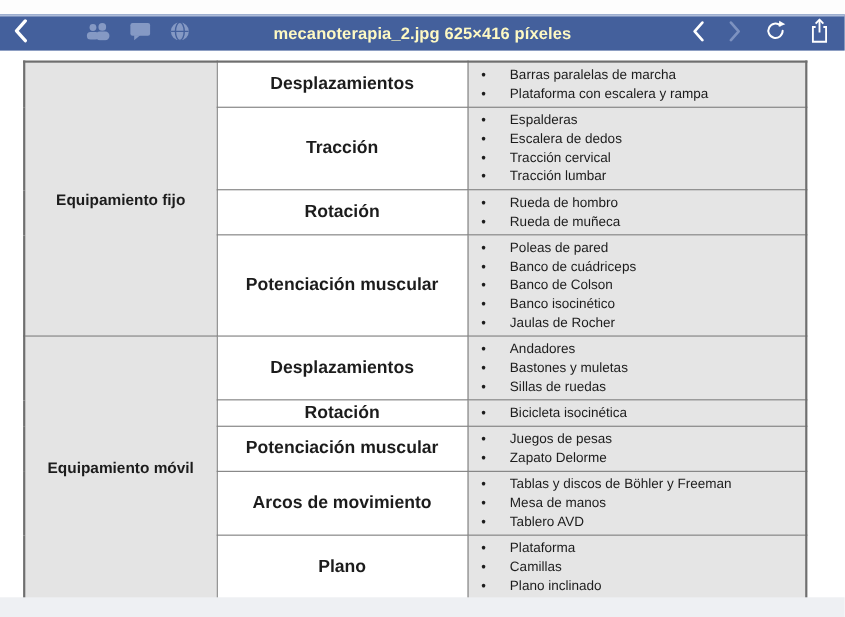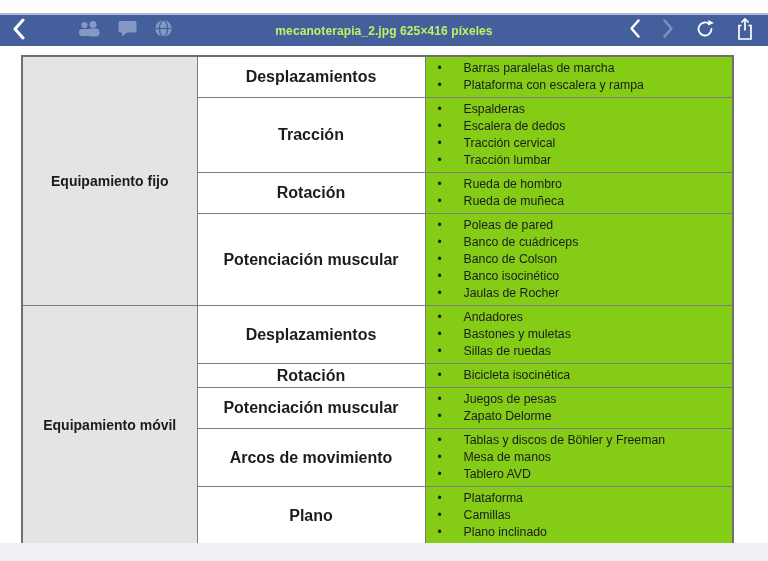--- a/index.html
+++ b/index.html
@@ -23,21 +23,21 @@
     padding:0 12px;
     box-sizing:border-box;
   }
   .nav-left { display:flex; align-items:center; }
   .nav-back-btn { display:flex; align-items:center; cursor:pointer; }
   .nav-faded-group { display:flex; align-items:center; gap:17px; margin-left:52px; }
   .nav-btn { display:flex; align-items:center; justify-content:center; cursor:pointer; }
   .nav-title {
     position:absolute; left:50%; top:50%;
     transform:translate(-50%,-50%);
-    color:#bef264; font-weight:bold; font-size:12px;
+    color:#fef9c3; font-weight:bold; font-size:15px;
     white-space:nowrap; letter-spacing:0.1px;
   }
   .nav-right { margin-left:auto; display:flex; align-items:center; gap:21px; padding-right:2px; }
 
   
   .image-content { padding:9px 0 0 21px; }
 
   table.equip-table {
     border-collapse:collapse;
     width:711px;
@@ -58,21 +58,21 @@
     text-align:center;
     font-weight:bold;
     font-size:14px;
   }
   td.cell-cat {
     text-align:center;
     font-weight:bold;
     font-size:16px;
     background:#ffffff;
   }
-  td.cell-items { background:#84cc16; }
+  td.cell-items { background:#e5e5e5; }
   td.cell-items ul {
     margin:0; padding:2px 0;
     list-style:none;
   }
   td.cell-items li {
     position:relative;
     padding-left:37px;
     font-size:12.3px;
     line-height:17px;
     white-space:nowrap;

